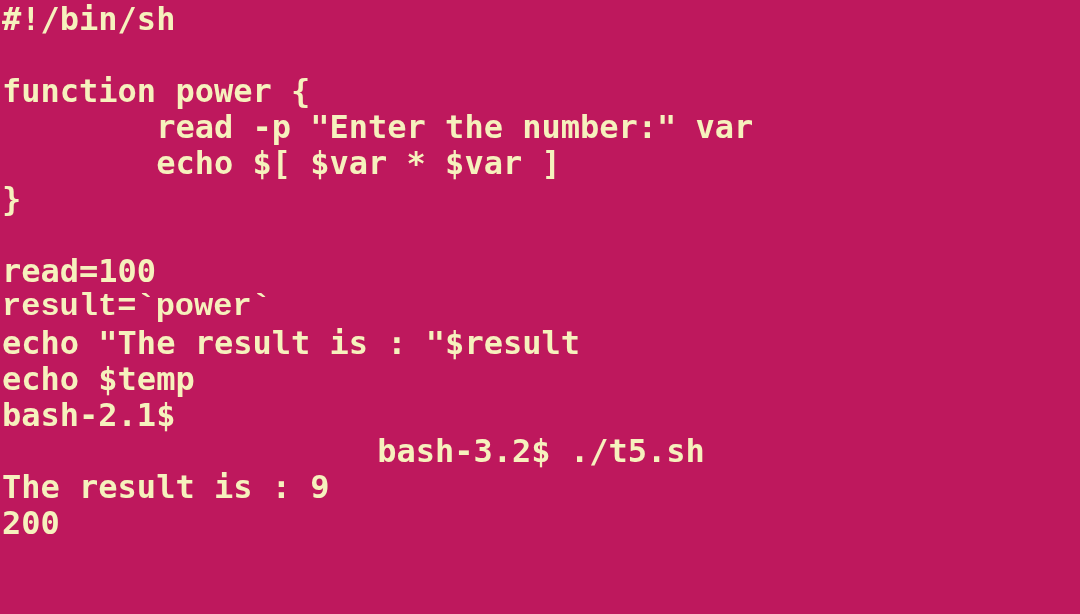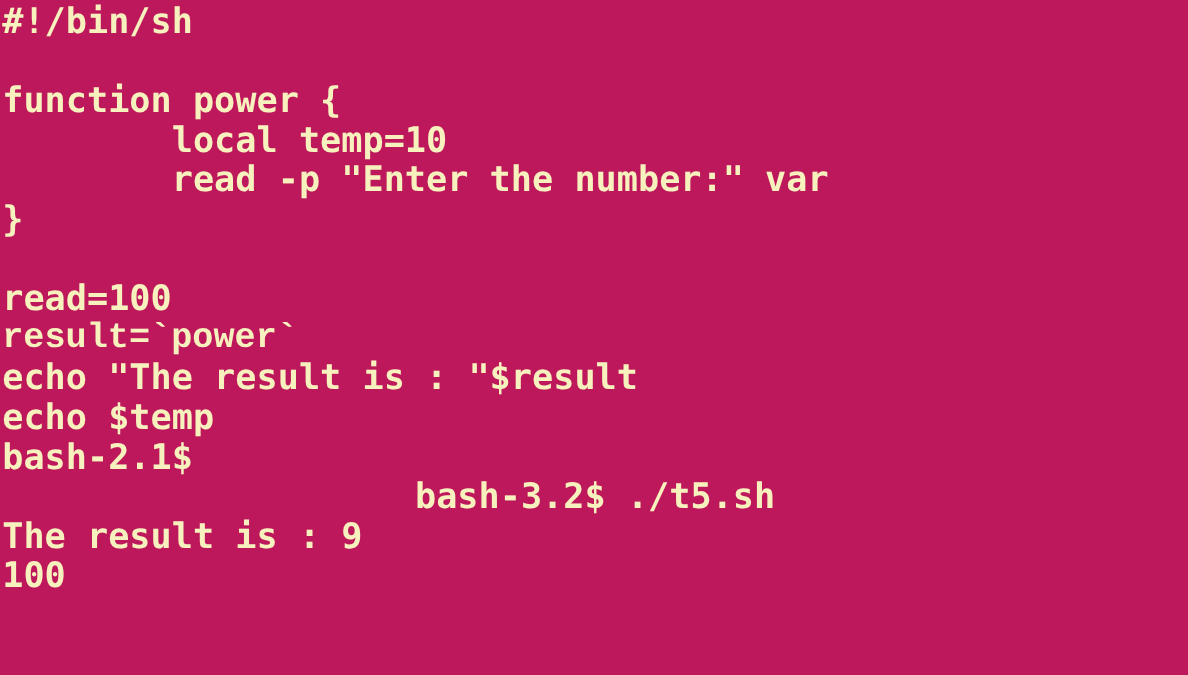--- a/index.html
+++ b/index.html
@@ -53,27 +53,27 @@
 </style>
 </head>
 <body style="background: rgb(29, 122, 62);">
 
 <div id="terminal" style="background: #be185d; color: rgb(246, 241, 189);">
   <div id="screen">
 
     <div class="line" style="color: rgb(246, 241, 189);">#!/bin/sh</div>
     <div class="line blank"></div>
     <div class="line" style="color: rgb(246, 241, 189);">function power {</div>
-    <div class="line" style="color: rgb(246, 241, 189);">        local temp=10</div>
     <div class="line" style="color: rgb(246, 241, 189);">        read -p "Enter the number:" var</div>
+    <div class="line" style="color: rgb(246, 241, 189);">        echo $[ $var * $var ]</div>
     <div class="line" style="color: rgb(246, 241, 189);">}</div>
     <div class="line blank"></div>
     <div class="line" style="color: rgb(246, 241, 189);">read=100</div>
     <div class="line" style="color: rgb(246, 241, 189); font-family: Liberation Mono, monospace;">result=`power`</div>
     <div class="line" style="color: rgb(246, 241, 189);">echo "The result is : "$result</div>
     <div class="line" style="color: rgb(246, 241, 189);">echo $temp</div>
     <div class="line" style="color: rgb(246, 241, 189);">bash-2.1$</div>
     <div class="line" style="color: rgb(246, 241, 189); text-align: center;">bash-3.2$ ./t5.sh</div>
     <div class="line" style="color: rgb(246, 241, 189);">The result is : 9</div>
-    <div class="line" style="color: rgb(246, 241, 189);">100</div>
+    <div class="line" style="color: rgb(246, 241, 189);">200</div>
 
   </div>
 </div>
 
 </body></html>

